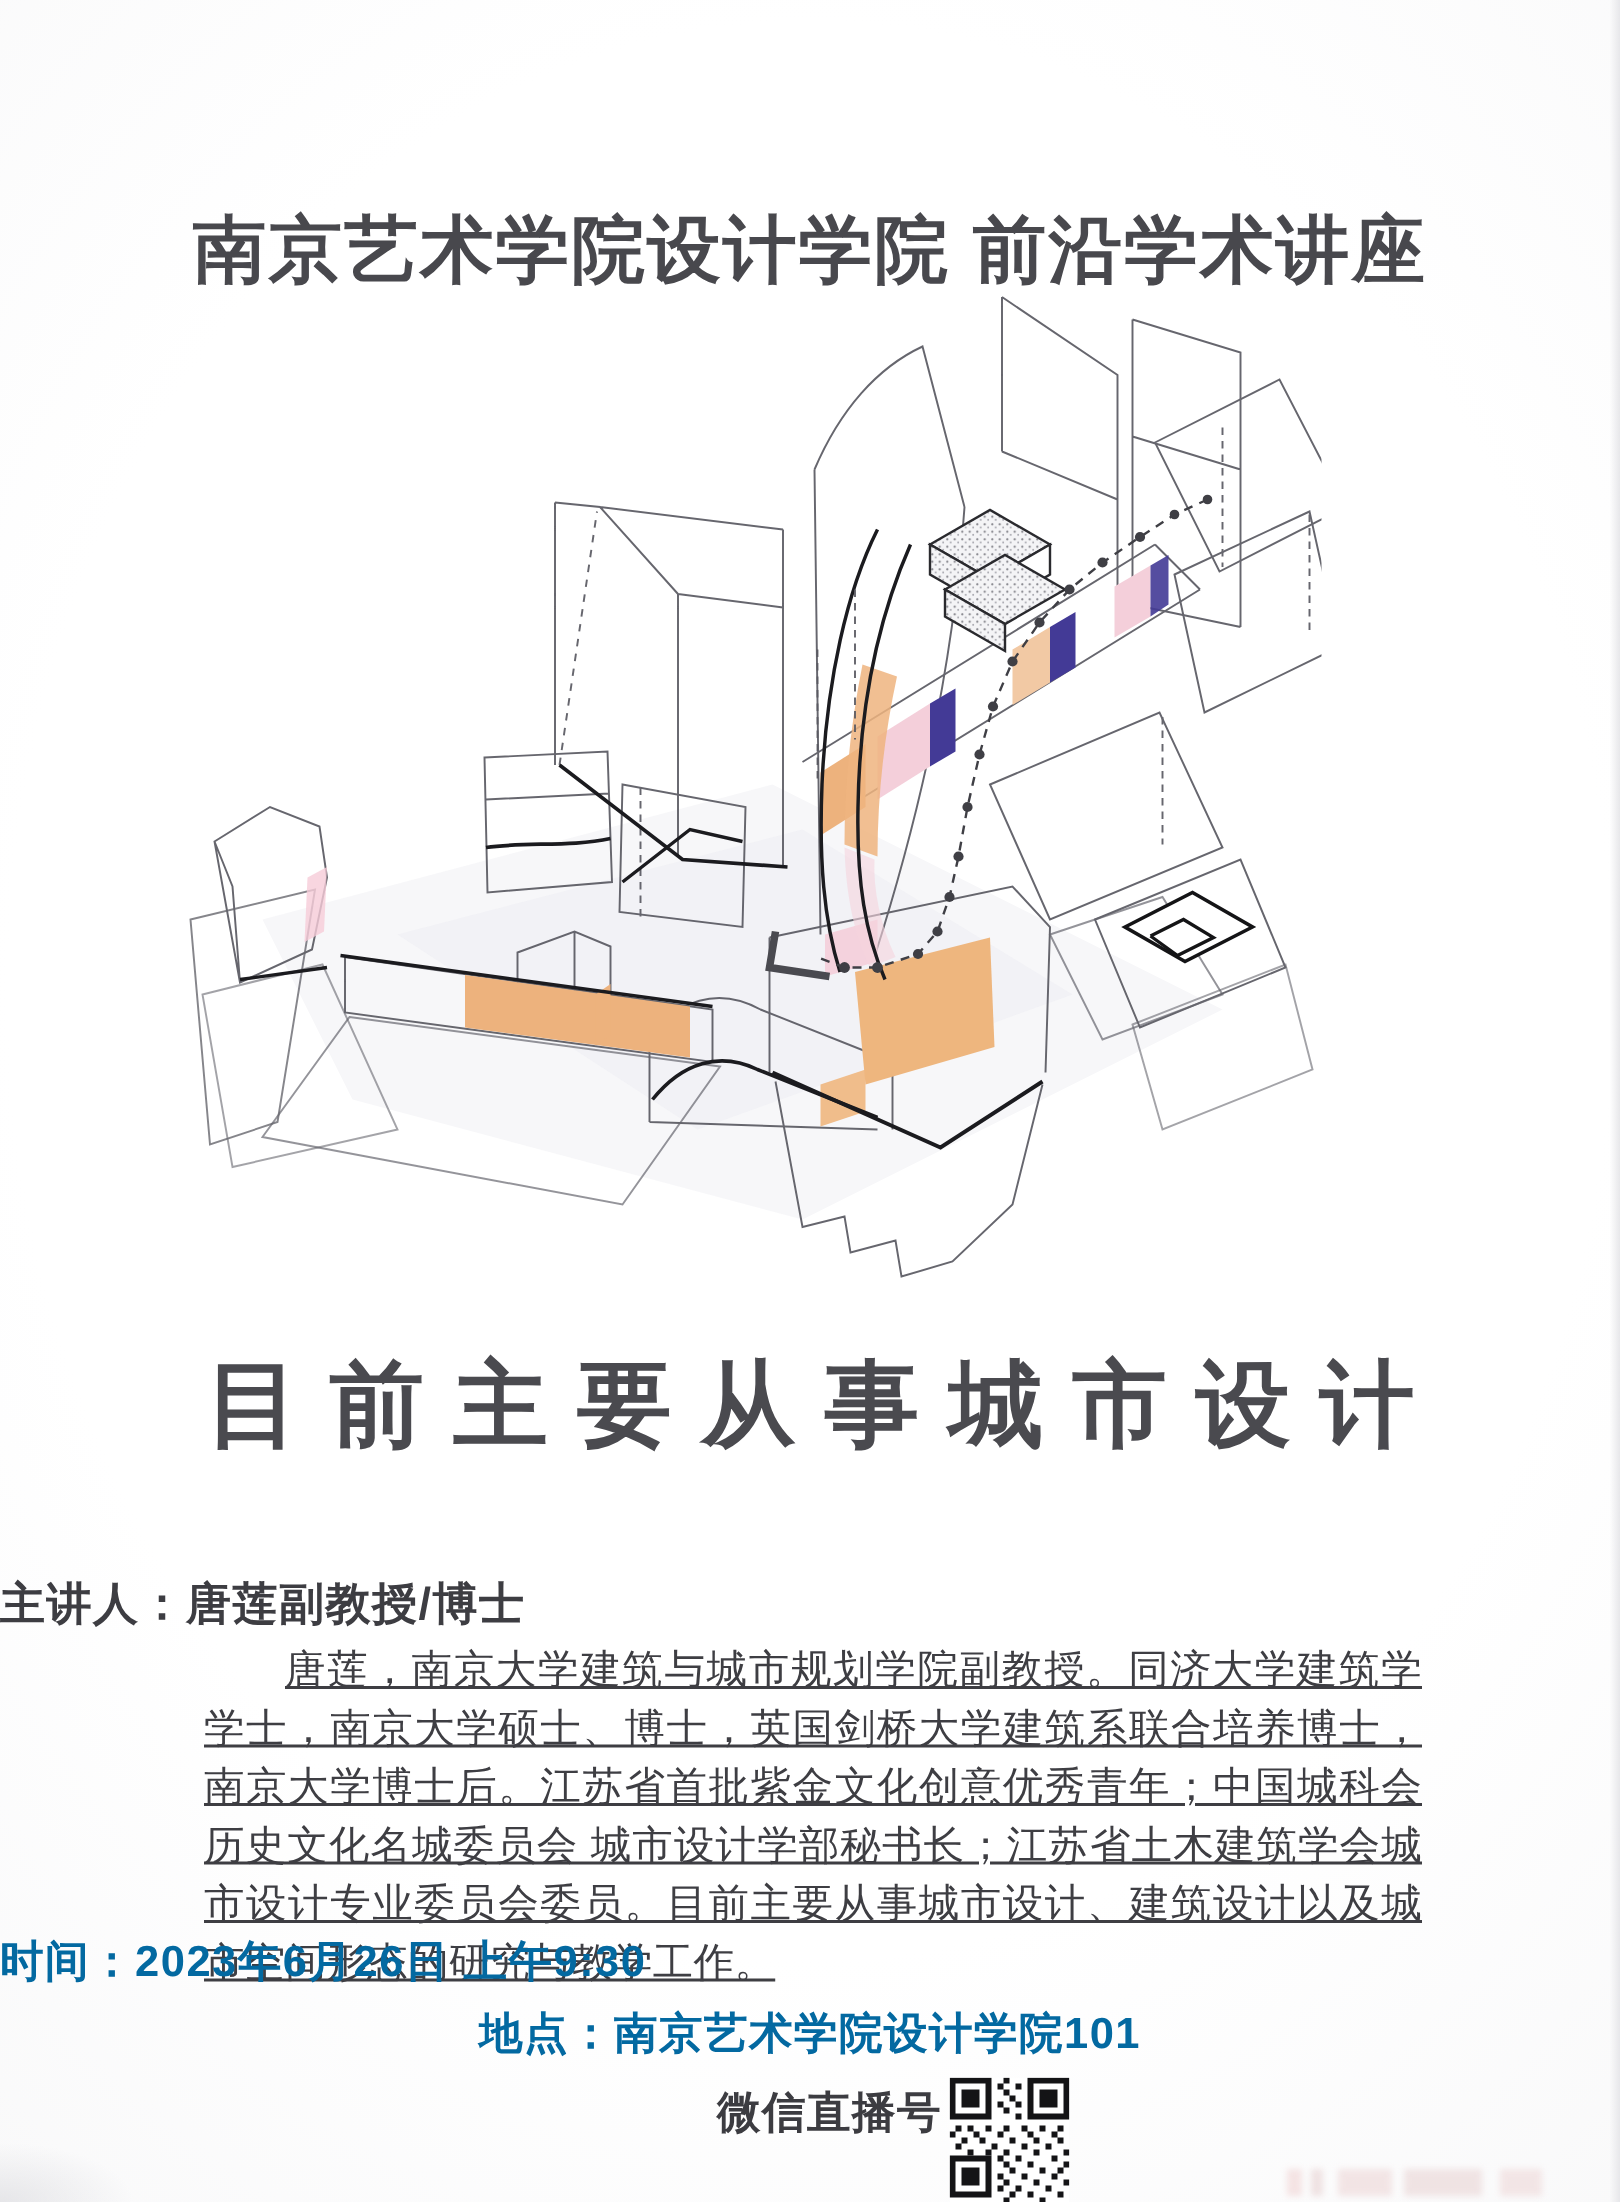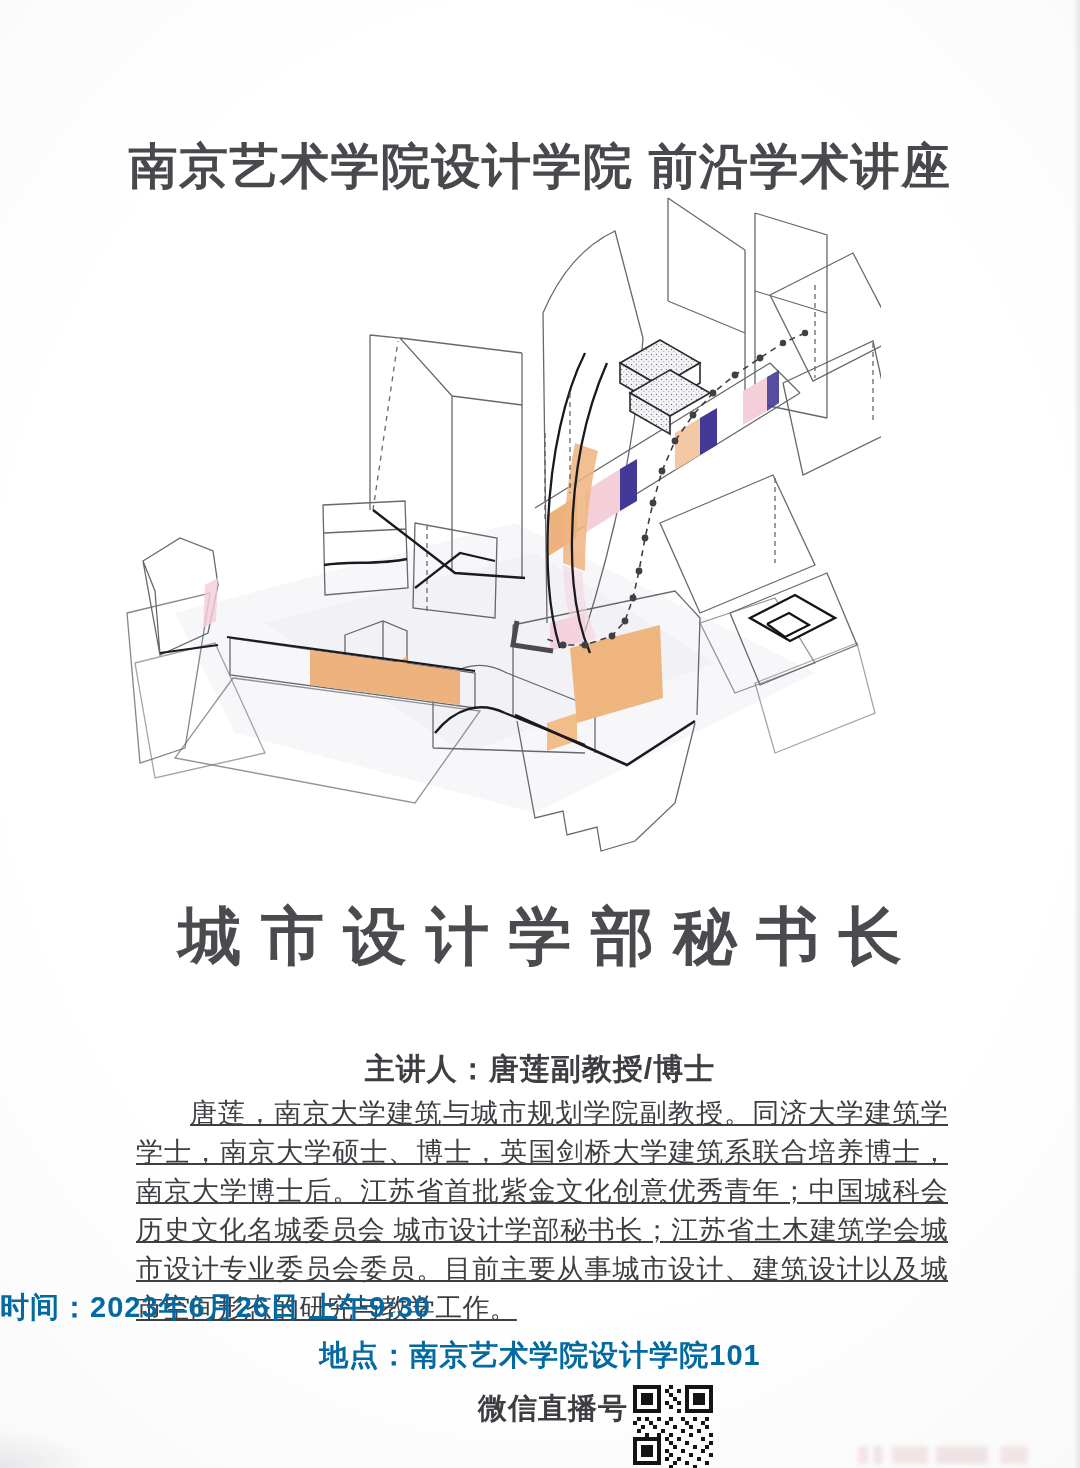--- a/index.html
+++ b/index.html
@@ -20,21 +20,21 @@
     text-align:center;font-size:49px;font-weight:700;color:#48484d;
     letter-spacing:1.5px;
   }
   .diagram-wrap{position:absolute;left:115px;top:193px;width:766px;height:686px;}
   .main-title{position:absolute;top:894px;left:0;width:100%;text-align:center;}
   .main-title span{
     display:inline-block;font-size:63px;font-weight:700;color:#4a4a4f;
     letter-spacing:0.31em;margin-right:-0.31em;white-space:nowrap;
   }
   .speaker-line{
-    position:absolute;top:1049px;left:0;width:100%;text-align:center;
+    position:absolute;top:1049px;left:0;width:100%;text-align:left;
     font-size:30px;font-weight:700;color:#3d3d42;letter-spacing:1px;
   }
   .bio-text{
     position:absolute;left:136px;top:1094px;width:812px;
     font-size:27px;line-height:39px;color:#3e3e43;
     text-align:justify;text-indent:2em;letter-spacing:0.2px;text-decoration:underline;
   }
   .time-line{
     position:absolute;top:1288px;left:0;width:100%;text-align:left;
     font-size:29px;font-weight:700;color:#0369a1;letter-spacing:1px;
@@ -186,21 +186,21 @@
           <circle cx="497" cy="443" r="3.4"></circle>
       <circle cx="470" cy="452" r="3.6"></circle>
           <circle cx="448" cy="452" r="3.6"></circle>
     </g>
     <path d="M402,428 L398,452 L438,458" stroke="#4a4a50" stroke-width="5" fill="none"></path>
   </g>
 </svg>
 </div>
 
 <div class="main-title">
-  <span>城市设计学部秘书长</span>
+  <span>目前主要从事城市设计</span>
 </div>
 
 <div class="speaker-line">主讲人：唐莲副教授/博士</div>
 
 <div class="bio-text">唐莲，南京大学建筑与城市规划学院副教授。同济大学建筑学学士，南京大学硕士、博士，英国剑桥大学建筑系联合培养博士，南京大学博士后。江苏省首批紫金文化创意优秀青年；中国城科会历史文化名城委员会 城市设计学部秘书长；江苏省土木建筑学会城市设计专业委员会委员。目前主要从事城市设计、建筑设计以及城市空间形态的研究与教学工作。</div>
 
 <div class="time-line">时间：2023年6月26日 上午9:30</div>
 <div class="place-line">地点：南京艺术学院设计学院101</div>
 <div class="wechat-label">微信直播号：</div>
 

